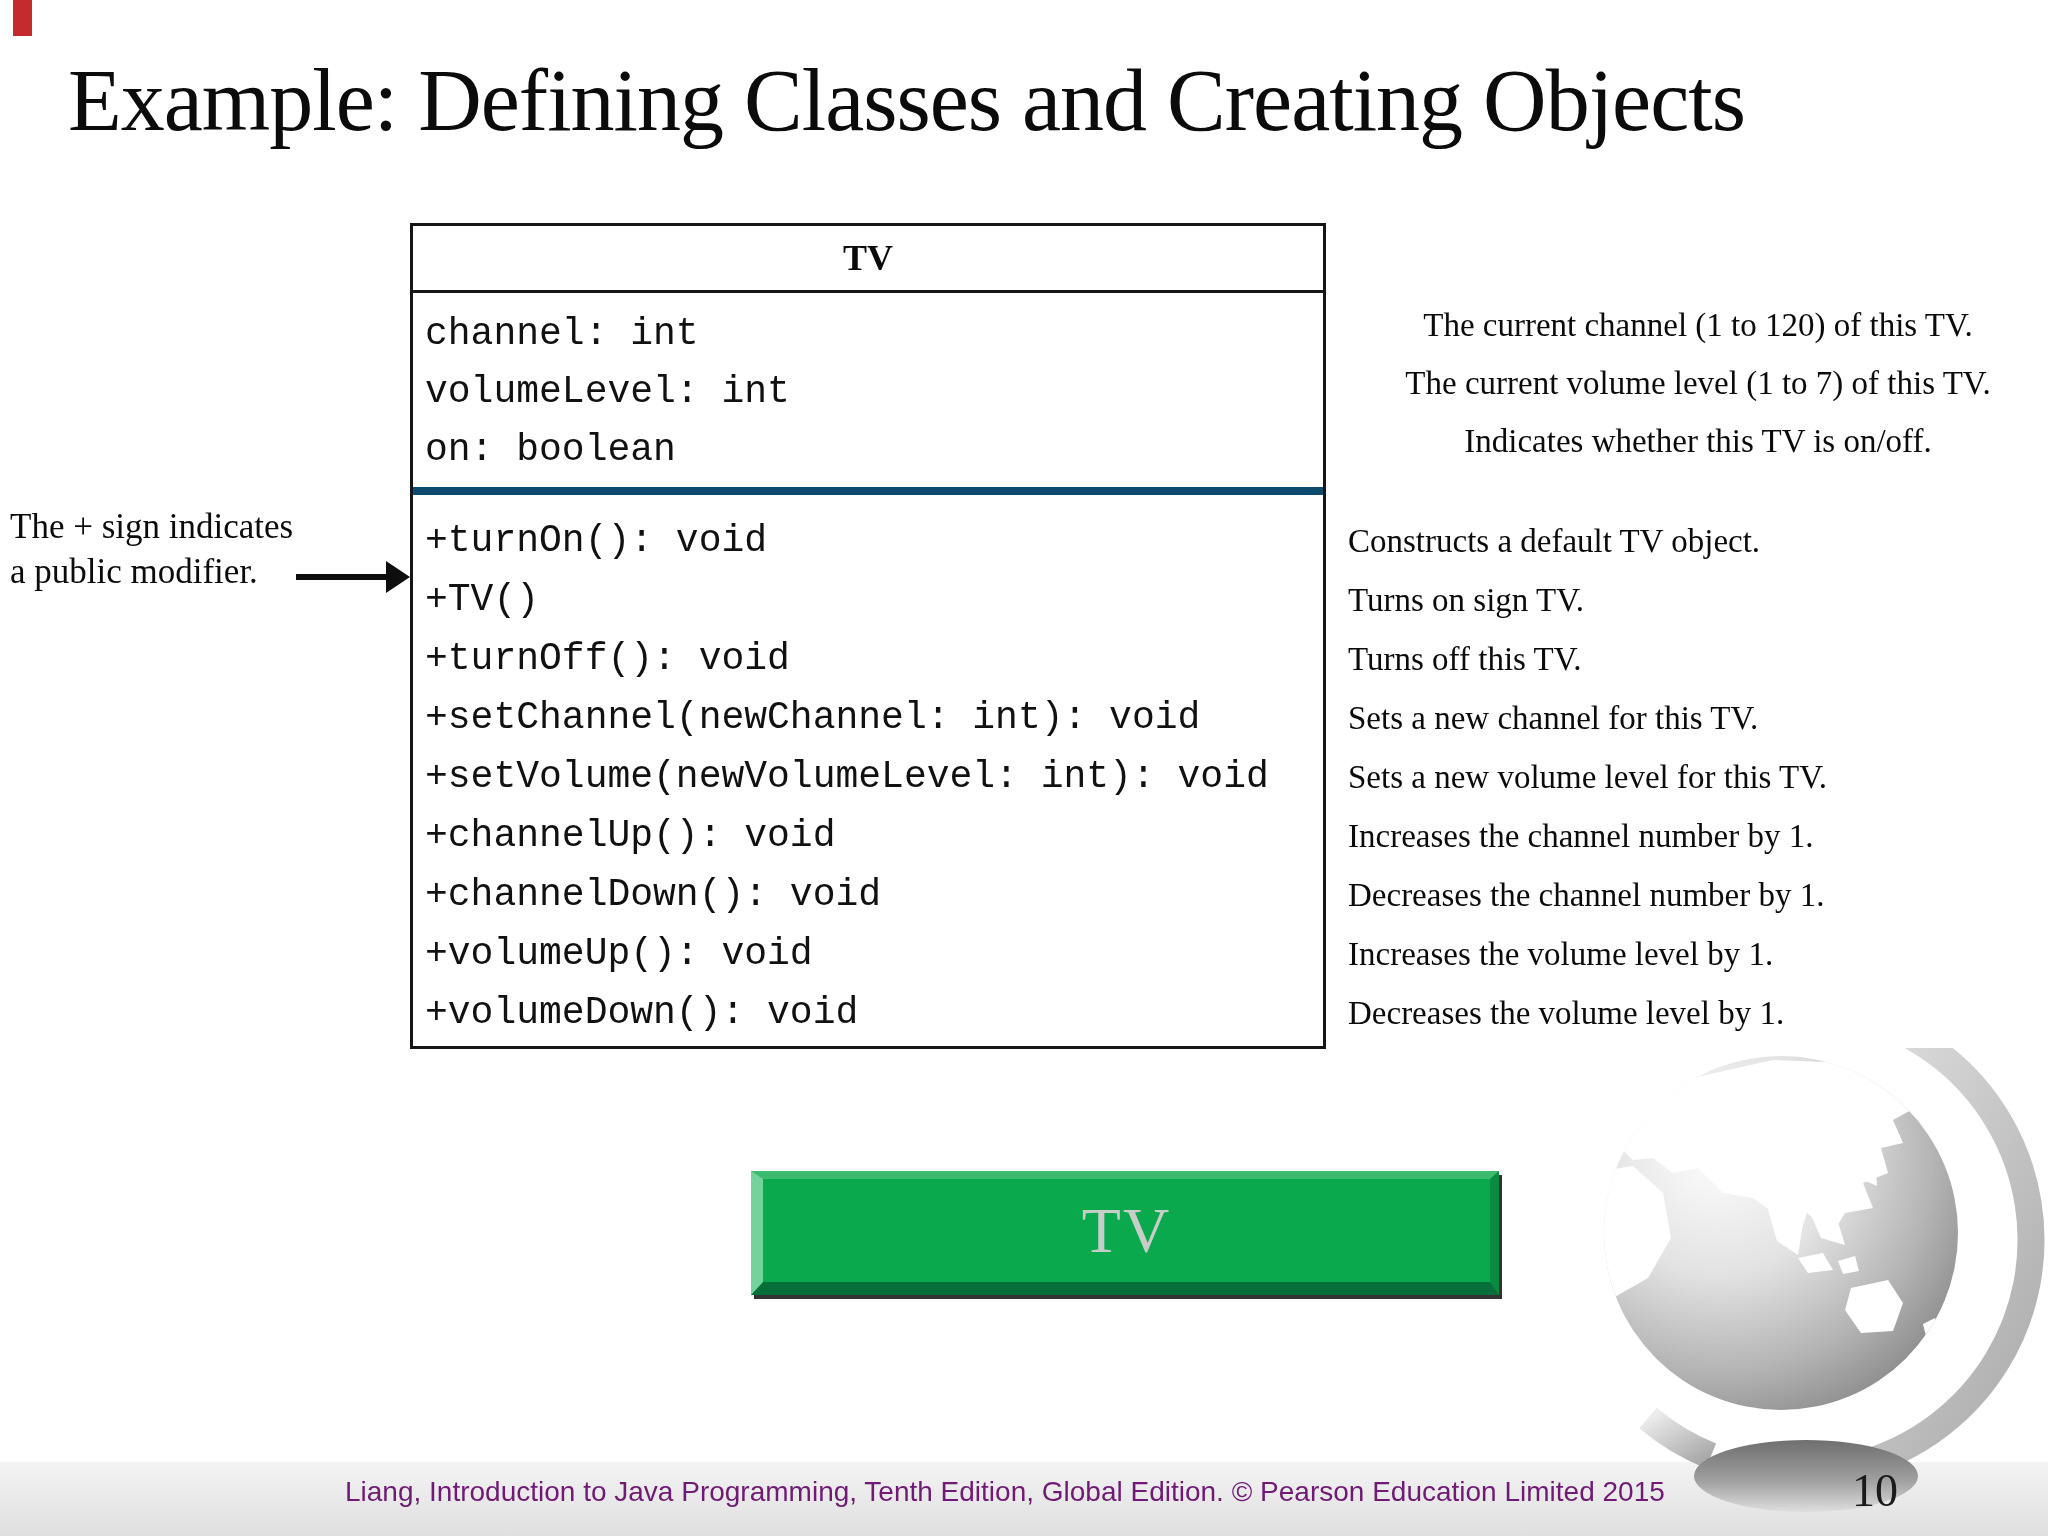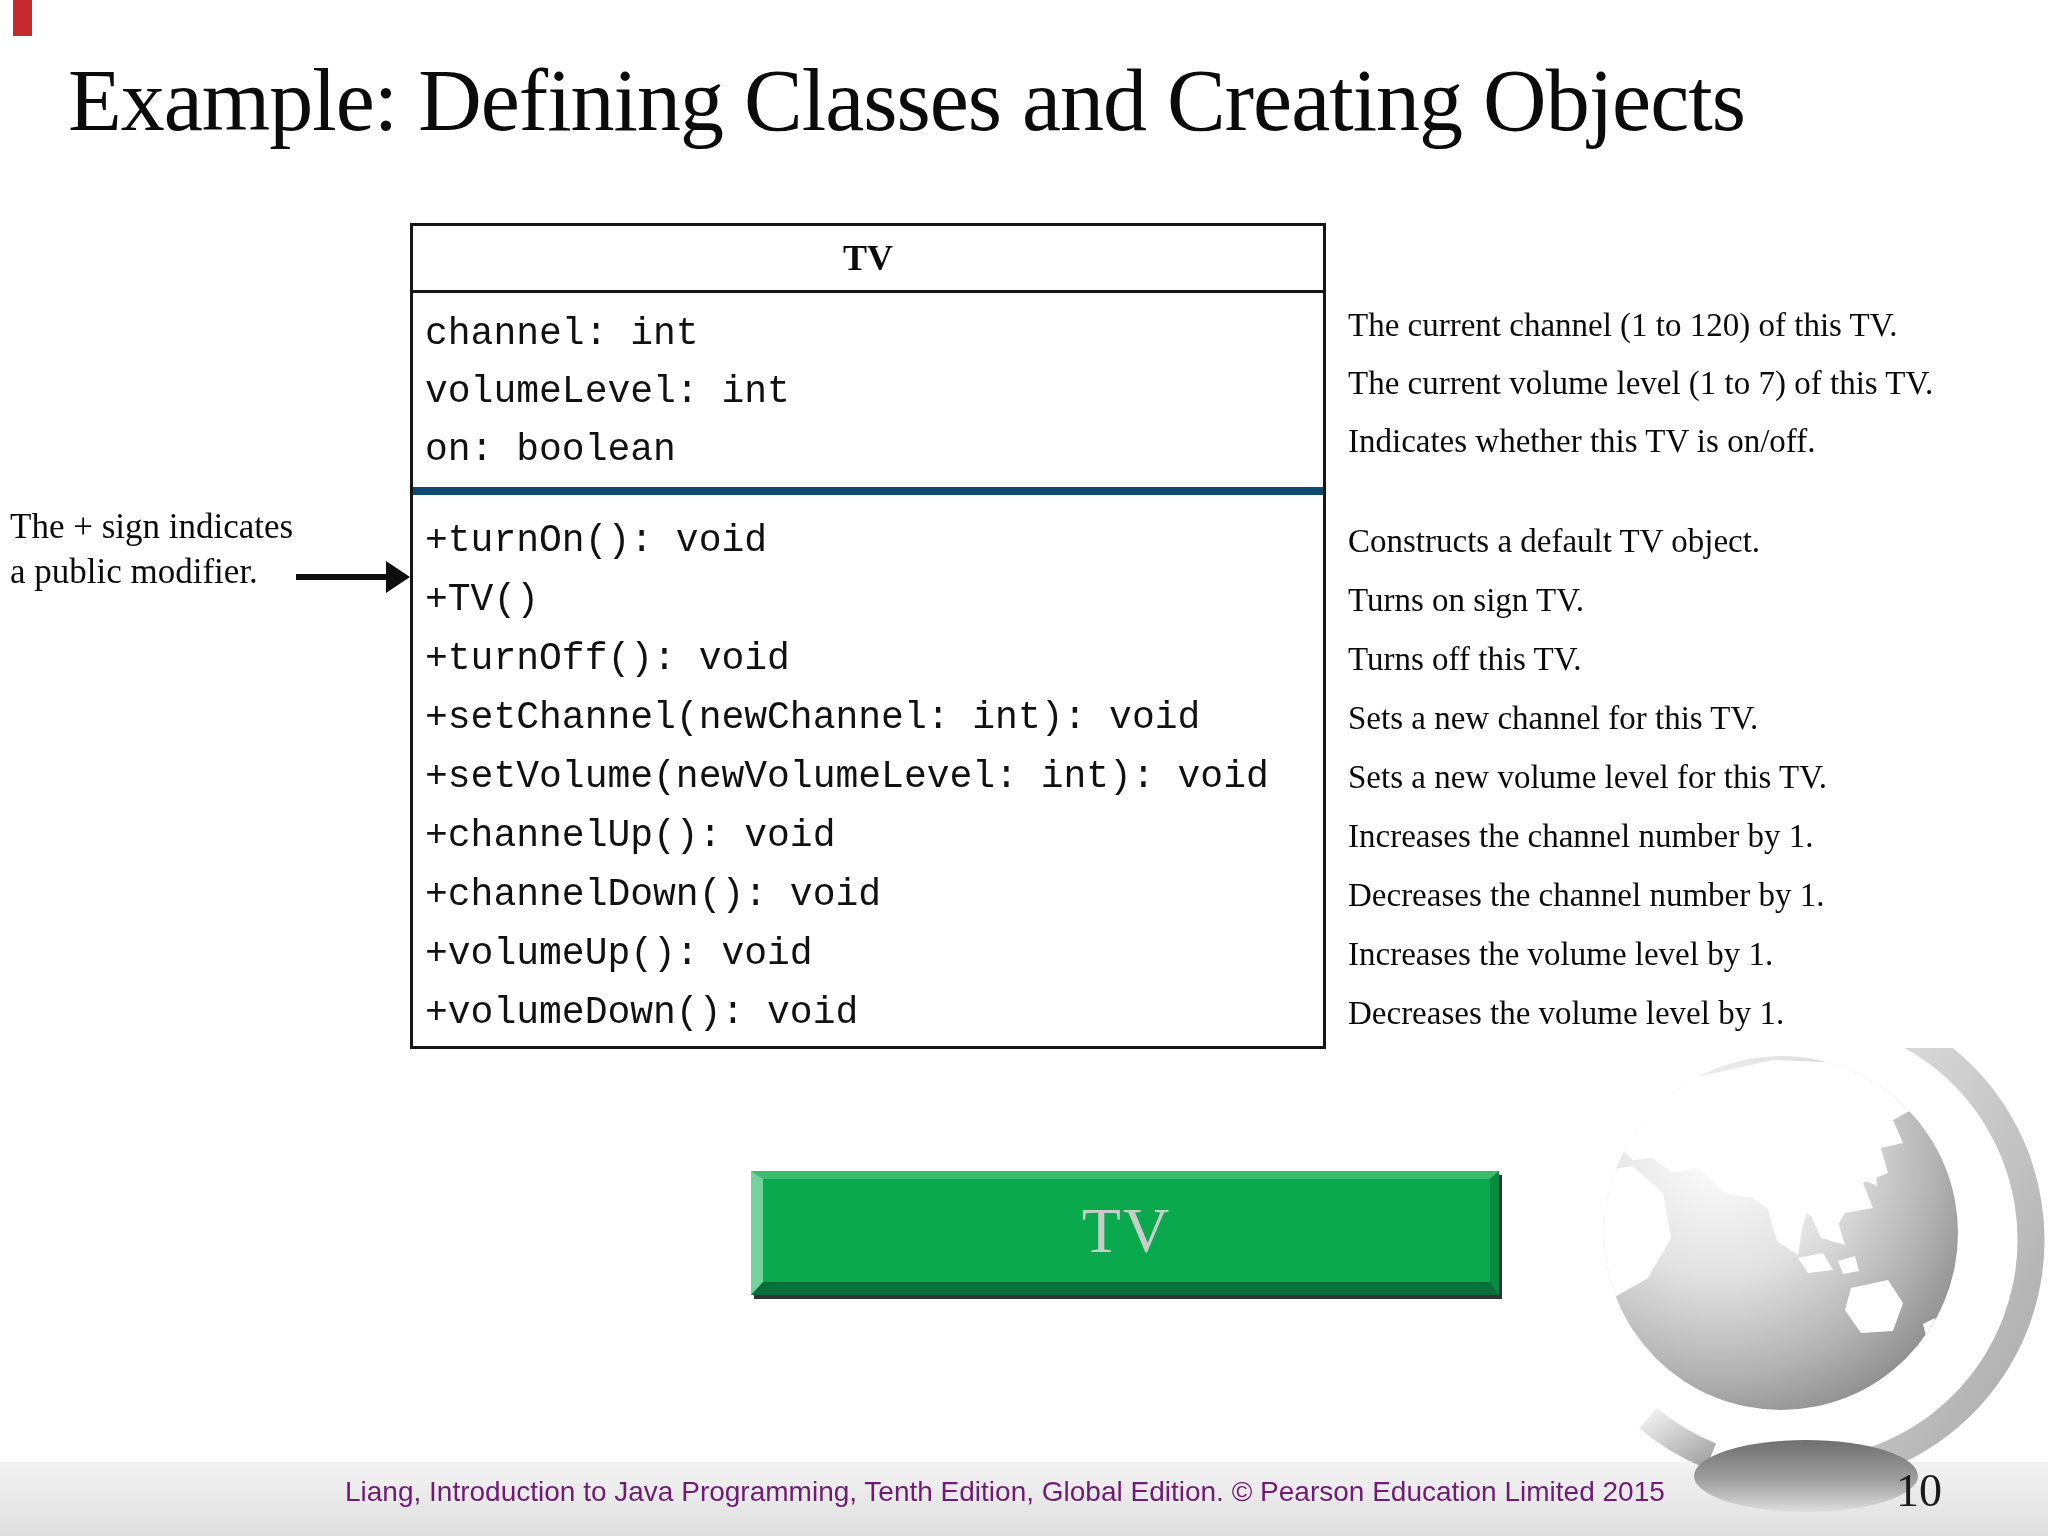--- a/index.html
+++ b/index.html
@@ -31,21 +31,21 @@
   }
   .uml-methods .code{ line-height:59px; }
   
   .note{position:absolute; left:10px; top:504px; font-size:35px; line-height:45px;}
   .arrow-line{position:absolute; left:296px; top:574px; width:92px; height:6px; background:#0e0e0e;}
   .arrow-head{
     position:absolute; left:386px; top:561px; width:0; height:0;
     border-left:24px solid #0e0e0e; border-top:16px solid transparent; border-bottom:16px solid transparent;
   }
   
-  .attr-desc{position:absolute; left:1348px; top:296px; width:700px;}
+  .attr-desc{position:absolute; left:1348px; top:296px; width:700px;text-align:center;}
   .attr-desc div{height:58px; line-height:58px; font-size:33px; white-space:nowrap;}
   .method-desc{position:absolute; left:1348px; top:512px; width:700px;}
   .method-desc div{height:59px; line-height:59px; font-size:33px; white-space:nowrap;}
   
   .btn3d{
     position:absolute; width:748px; height:124px; box-sizing:border-box;
     background:#0ba94e;
     border-top:8px solid #3cba6e; border-left:12px solid #74d39b;
     border-right:9px solid #098b41; border-bottom:13px solid #07703a;
     box-shadow:3px 4px 0 rgba(15,15,15,0.85);
@@ -58,21 +58,21 @@
   
   .footer-strip{
     position:absolute; left:0; top:1462px; width:2048px; height:74px;
     background:linear-gradient(#f3f3f3,#dfdfdf);
   }
   .footer-text{
     position:absolute; left:345px; top:1476px; font-family:"Liberation Sans", sans-serif;
     font-size:28px; color:#701a75; white-space:nowrap;
   }
   .page-number{
-    position:absolute; left:1852px; top:1464px; width:90px; text-align:right;
+    position:absolute; left:1852px; top:1464px; width:90px; text-align:left;
     font-size:46px; color:#1a1a1a;
   }
   .globe{position:absolute; left:1593px; top:1048px; width:455px; height:488px;}
 </style>
 </head>
 <body>
 
 <div class="slide">
 
   <div class="red-marker"></div>

